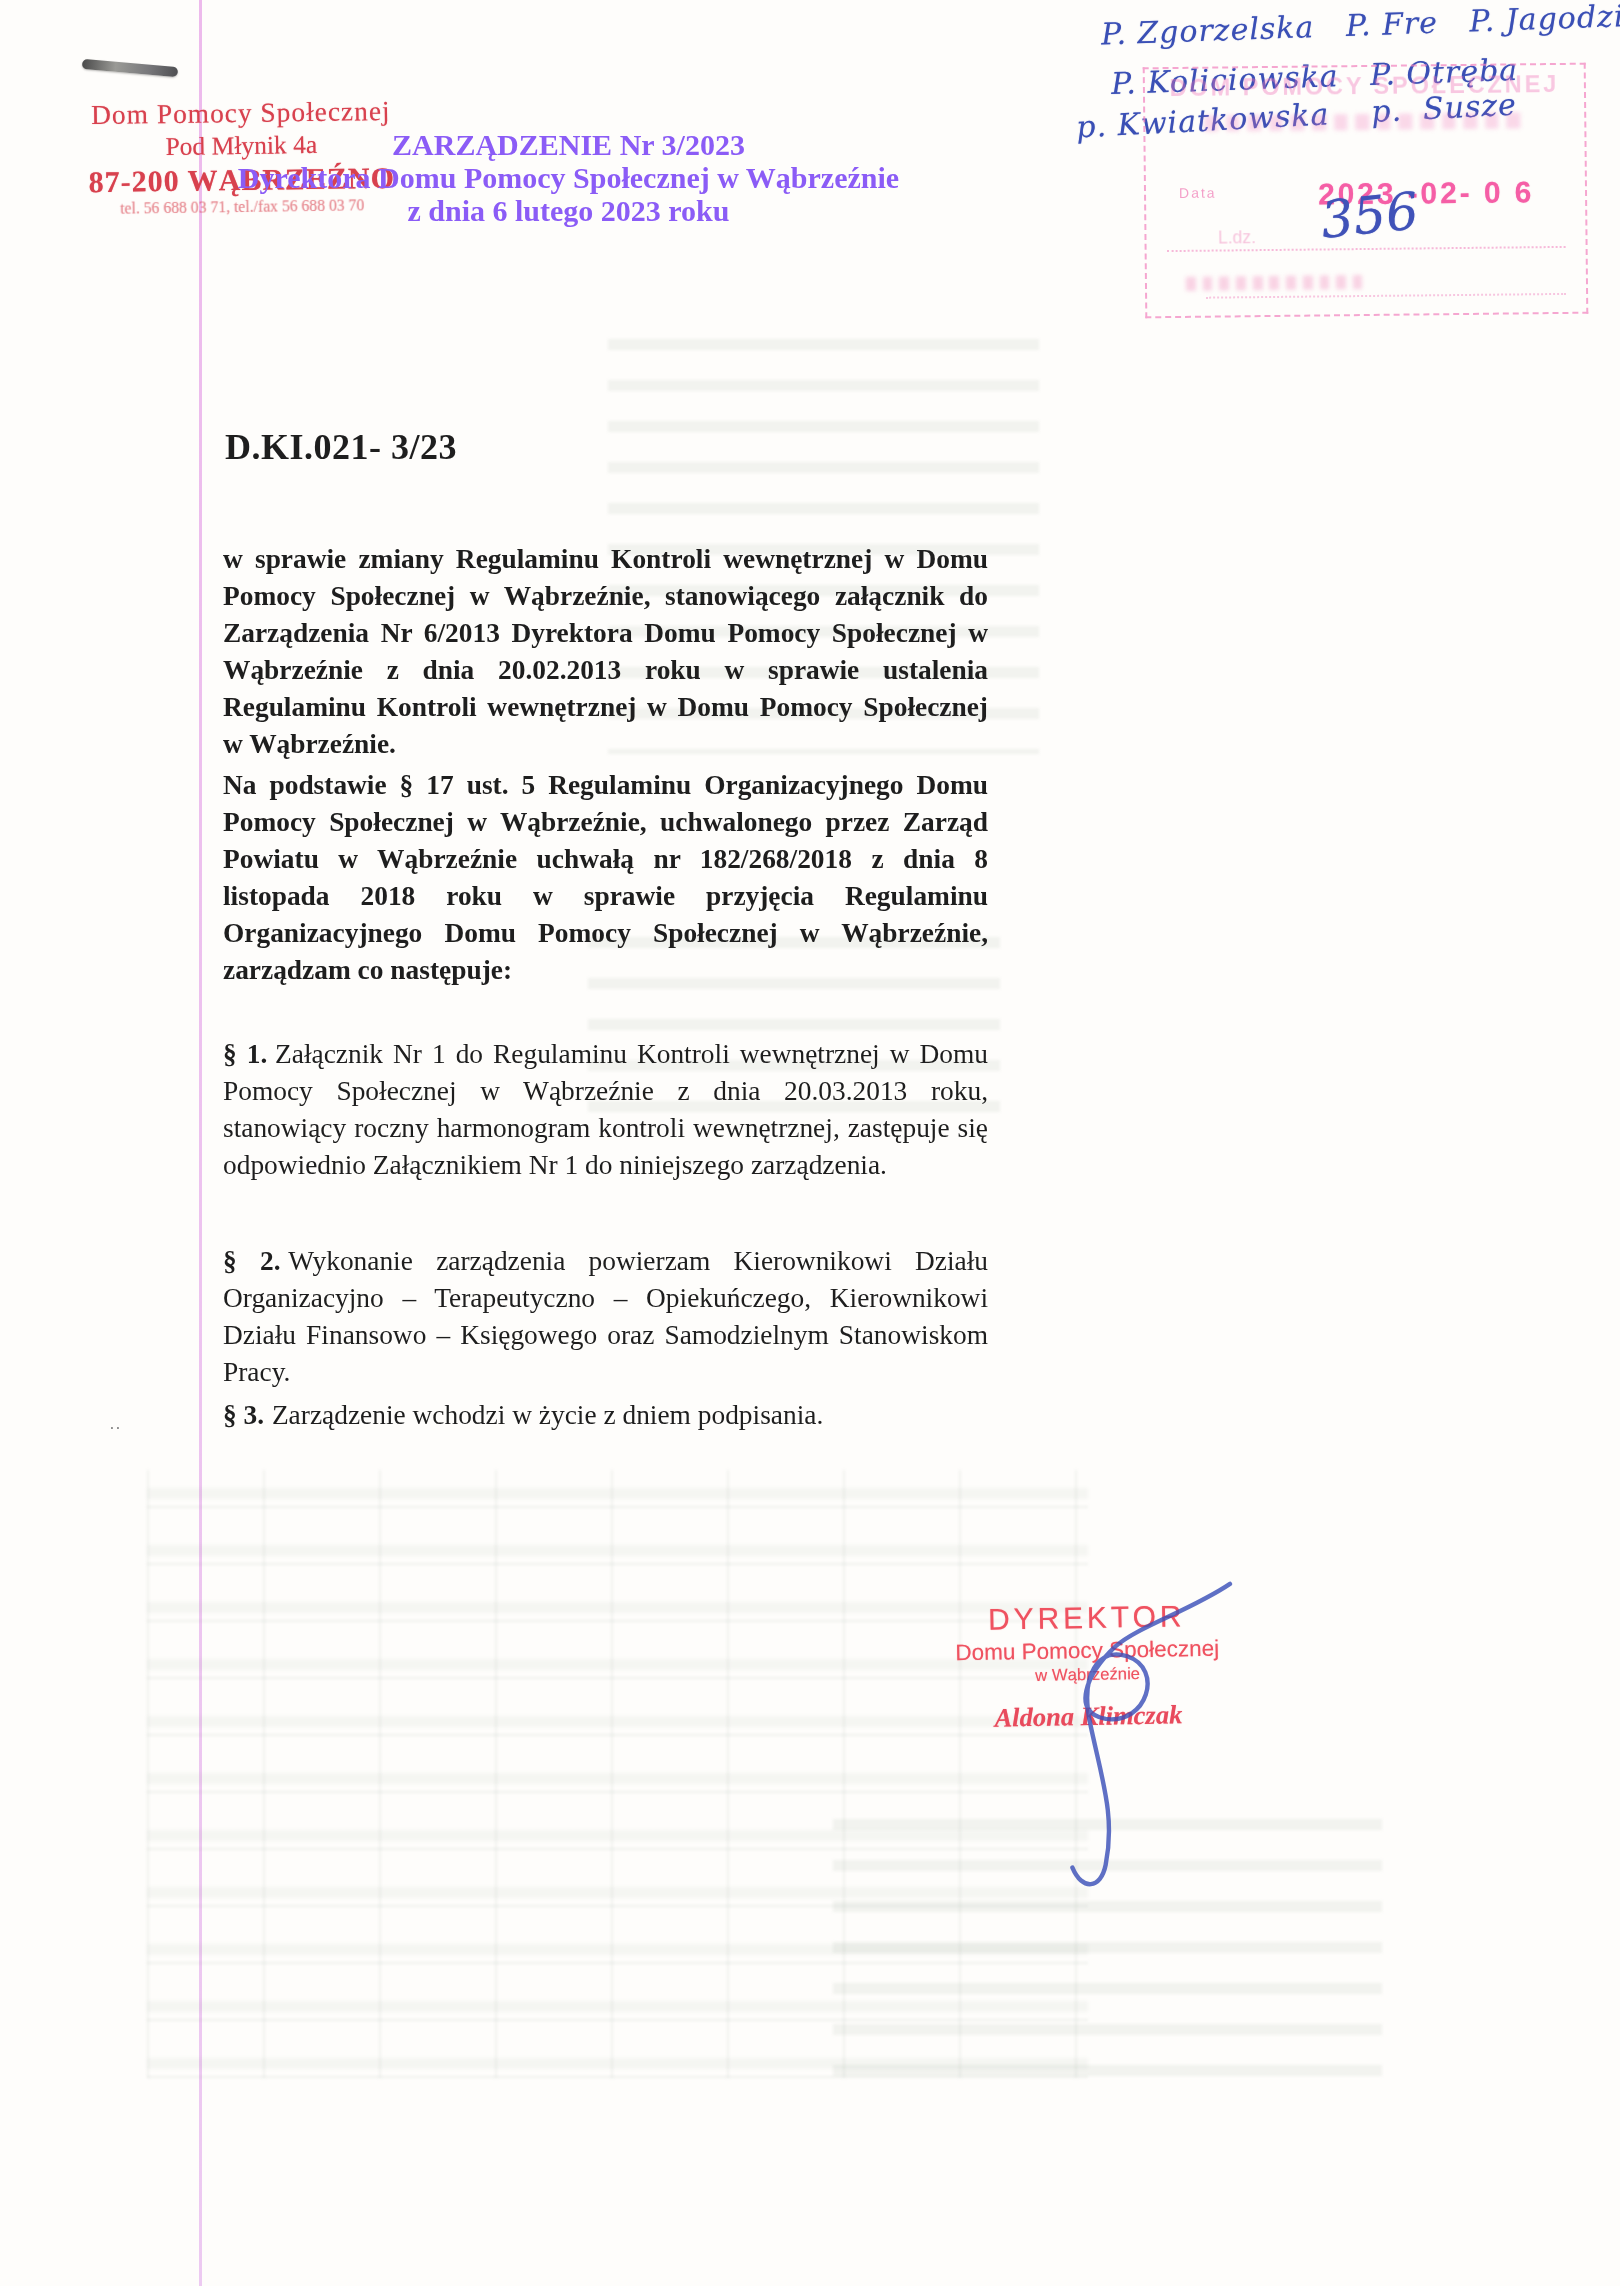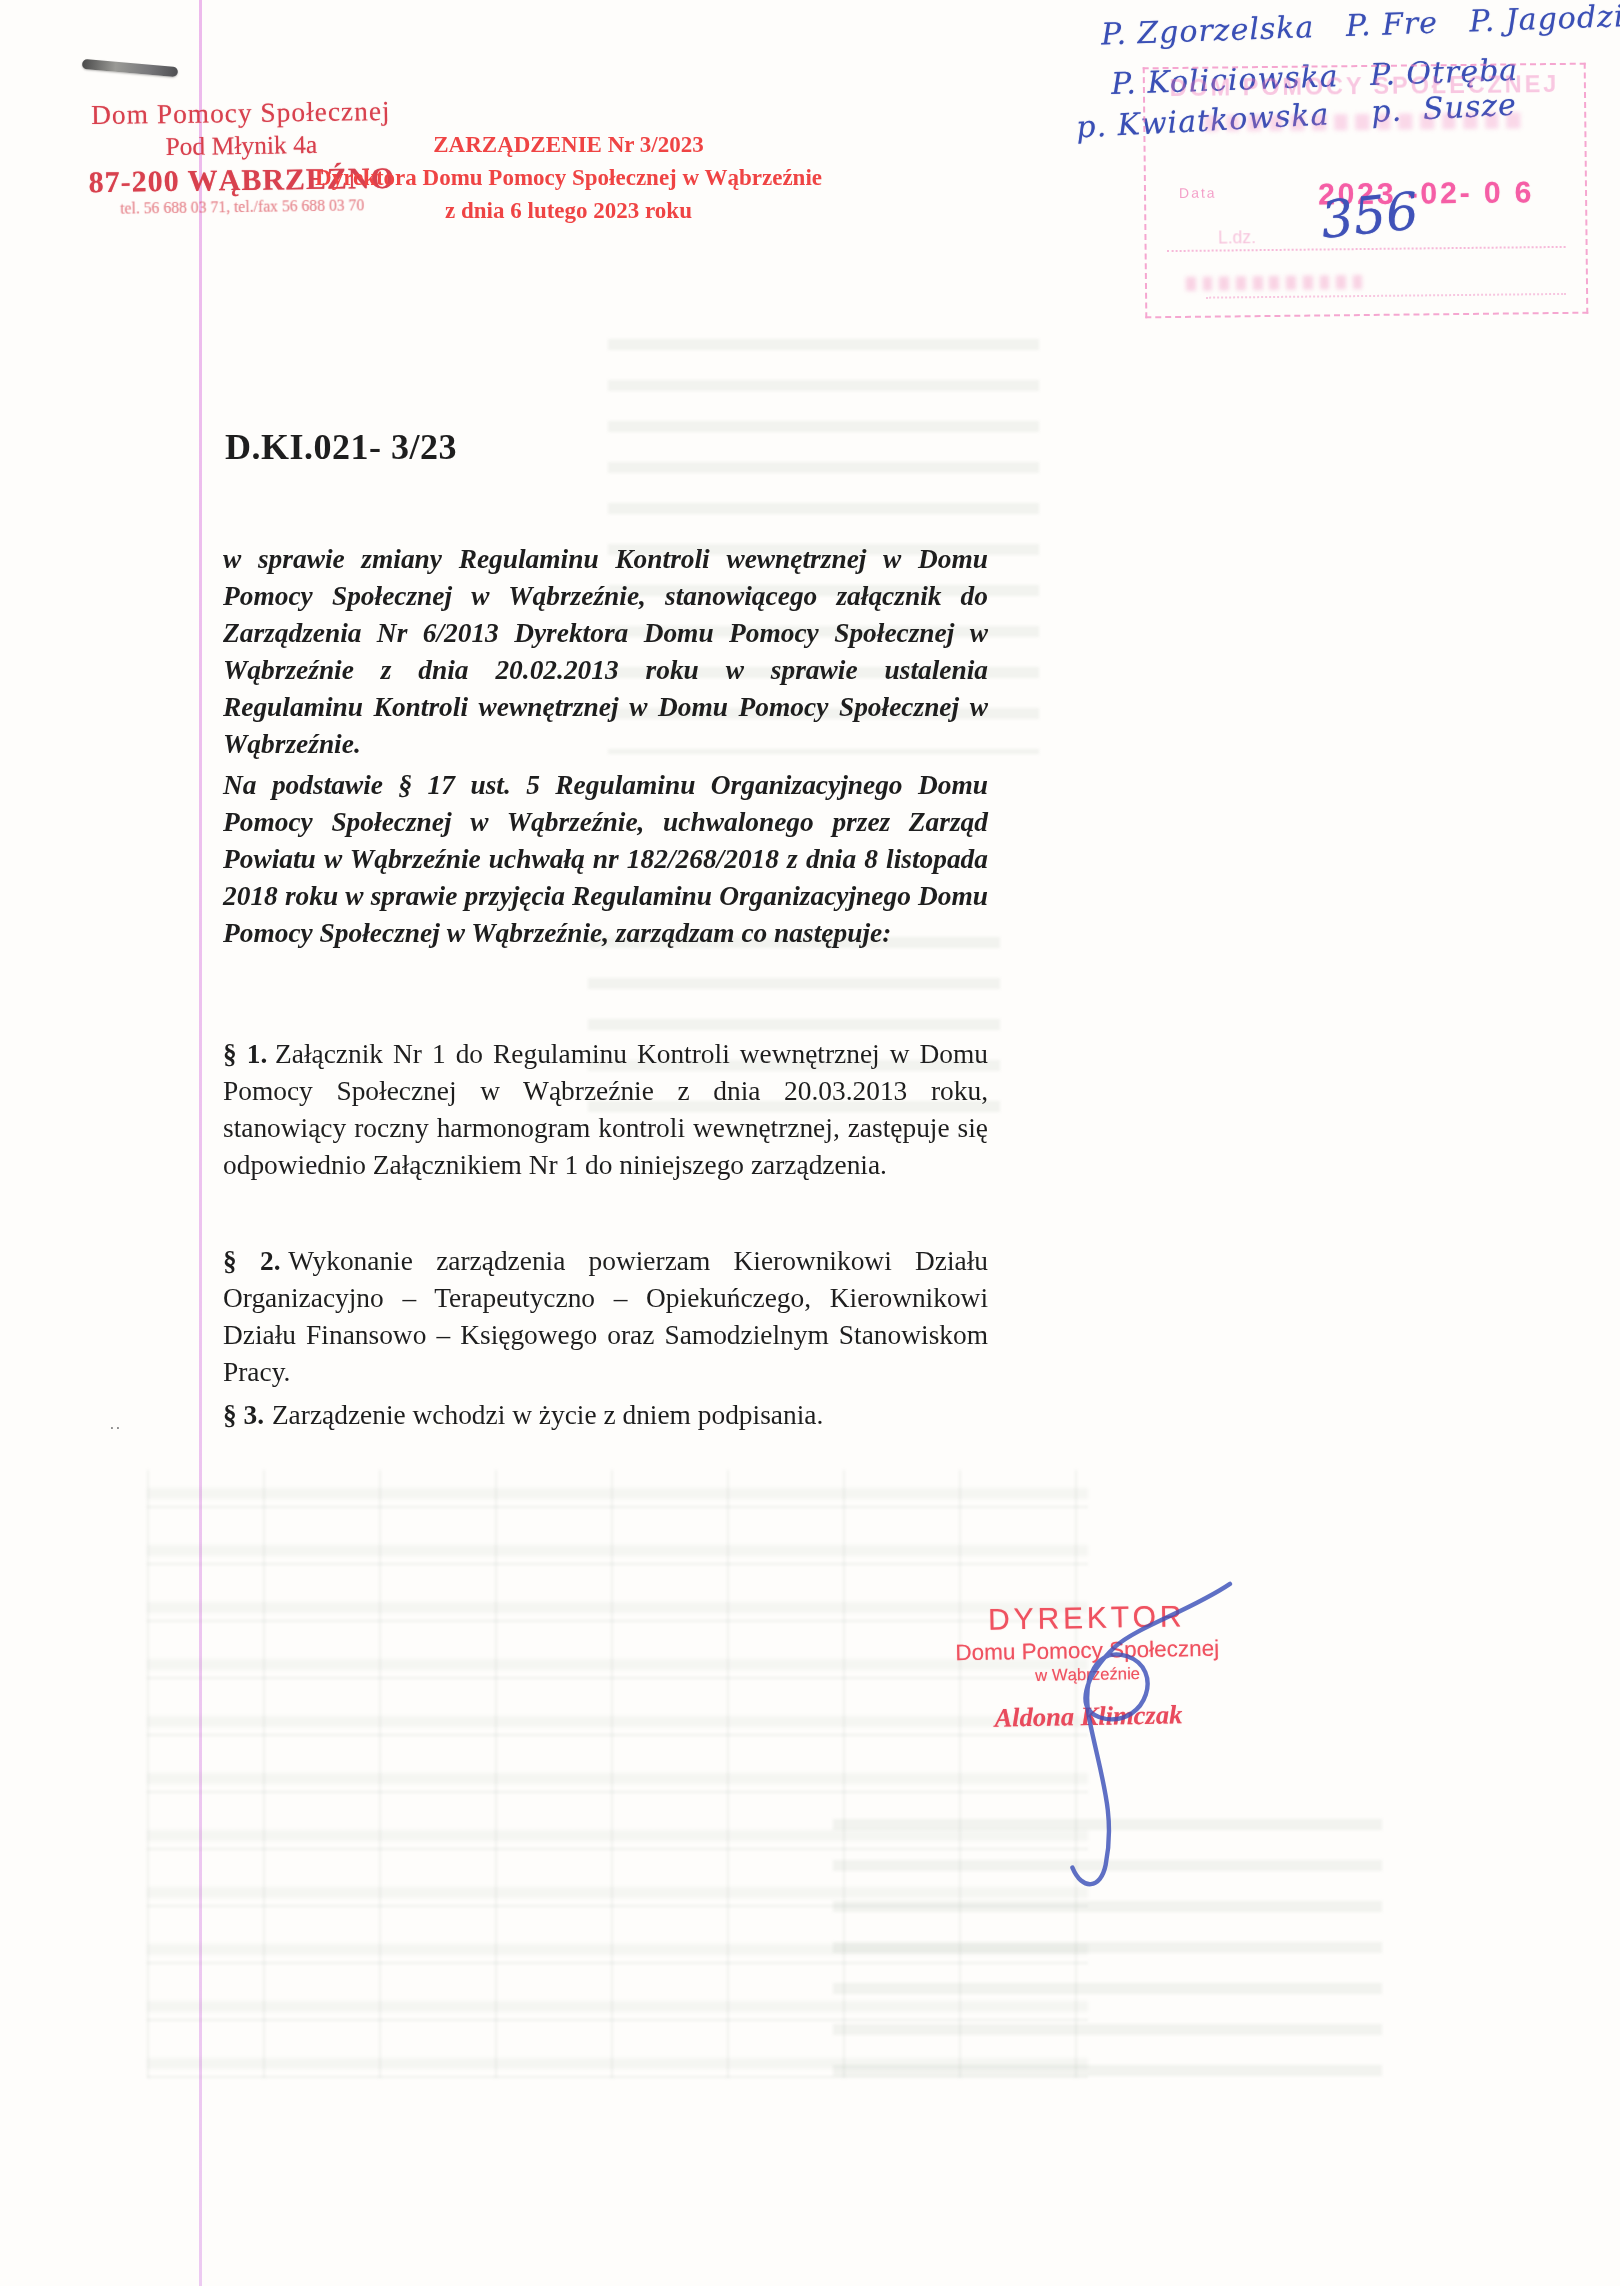--- a/index.html
+++ b/index.html
@@ -23,21 +23,21 @@
   
   .sender-stamp{position:absolute;left:65px;top:98px;width:353px;text-align:center;
     transform:rotate(-0.8deg);color:#d8414e;
     text-shadow:0 0 1px rgba(216,65,78,.55);}
   .sender-stamp .l1{font-size:27.4px;letter-spacing:1px;}
   .sender-stamp .l2{font-size:25.5px;margin-top:2px;}
   .sender-stamp .l3{font-size:30px;letter-spacing:1px;margin-top:2px;font-weight:600;}
   .sender-stamp .l4{font-size:15.7px;margin-top:1px;opacity:.62;filter:blur(0.4px);}
   
   .title-block{position:absolute;left:147px;top:128px;width:843px;text-align:center;
-    font-weight:bold;font-size:23px;line-height:33px;color:#ef4444;}
+    font-weight:bold;font-size:30px;line-height:33px;color:#8b5cf6;}
   
   .hw{position:absolute;font-style:italic;color:#3a4fb5;font-size:30px;
     letter-spacing:1px;white-space:pre;font-family:"DejaVu Serif",serif;
     text-shadow:0 0 1px rgba(58,79,181,.5);}
   .hw1{left:1101px;top:5.9px;transform:rotate(-2deg);}
   .hw2{left:1111px;top:59px;transform:rotate(-2deg);}
   .hw3{left:1076px;top:98px;transform:rotate(-3deg);}
   
   .received-stamp{position:absolute;left:1144px;top:65px;width:439px;height:247px;
     border:2px dashed rgba(242,130,190,.7);transform:rotate(-0.6deg);
@@ -64,21 +64,21 @@
     border-bottom:2.9px dotted rgba(240,130,190,.45);}
   
   .hw-number{position:absolute;left:1321px;top:186px;font-size:51px;font-style:italic;
     color:#4052b8;transform:rotate(-6deg);font-family:"DejaVu Serif",serif;
     text-shadow:0 0 1px rgba(64,82,184,.6);}
   
   .ref{position:absolute;left:225px;top:426px;font-size:36px;font-weight:bold;letter-spacing:0.5px;}
   
   .para{position:absolute;left:223px;width:765px;font-size:27.4px;line-height:37px;
     text-align:justify;margin:0;}
-  .para.b{font-weight:bold;font-style:italic;}
+  .para.b{font-weight:bold;}
   .p-subject{top:541px;}
   .p-basis{top:767px;}
   .p-1{top:1036px;}
   .p-2{top:1243px;}
   .p-3{top:1397px;text-align:left;}
   .sec-label{font-weight:bold;padding-right:7.8px;}
   
   .stray{position:absolute;left:110px;top:1415px;color:#777;font-size:15.7px;letter-spacing:2px;}
   
   .sig-stamp{position:absolute;left:919px;top:1601px;width:337px;text-align:center;

